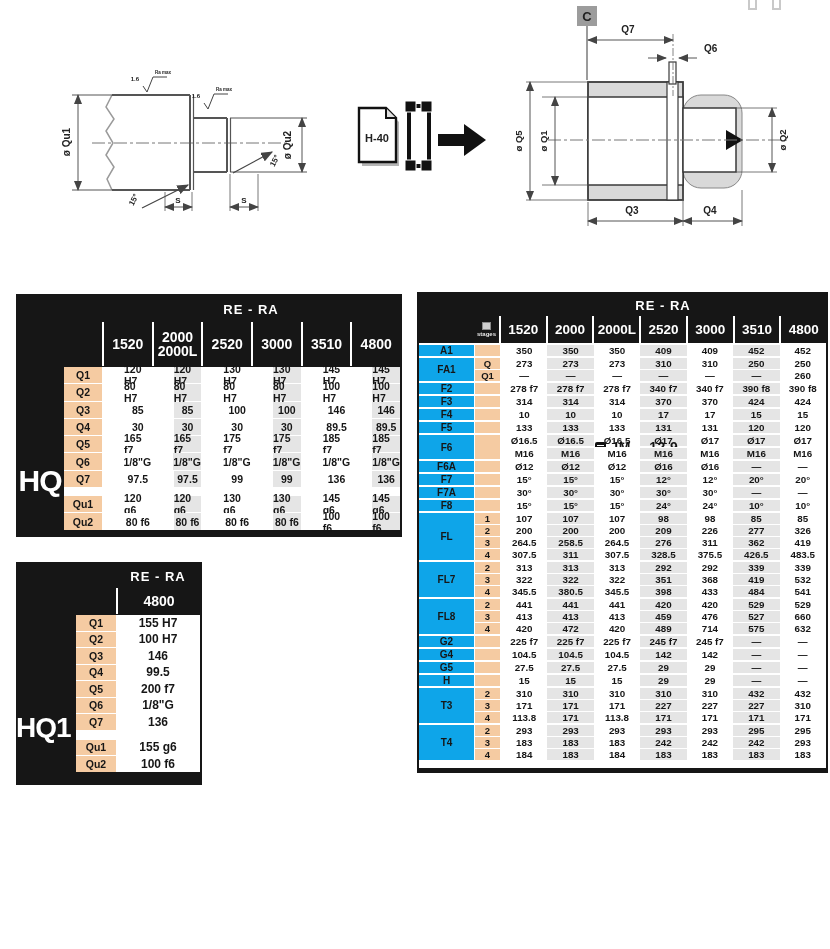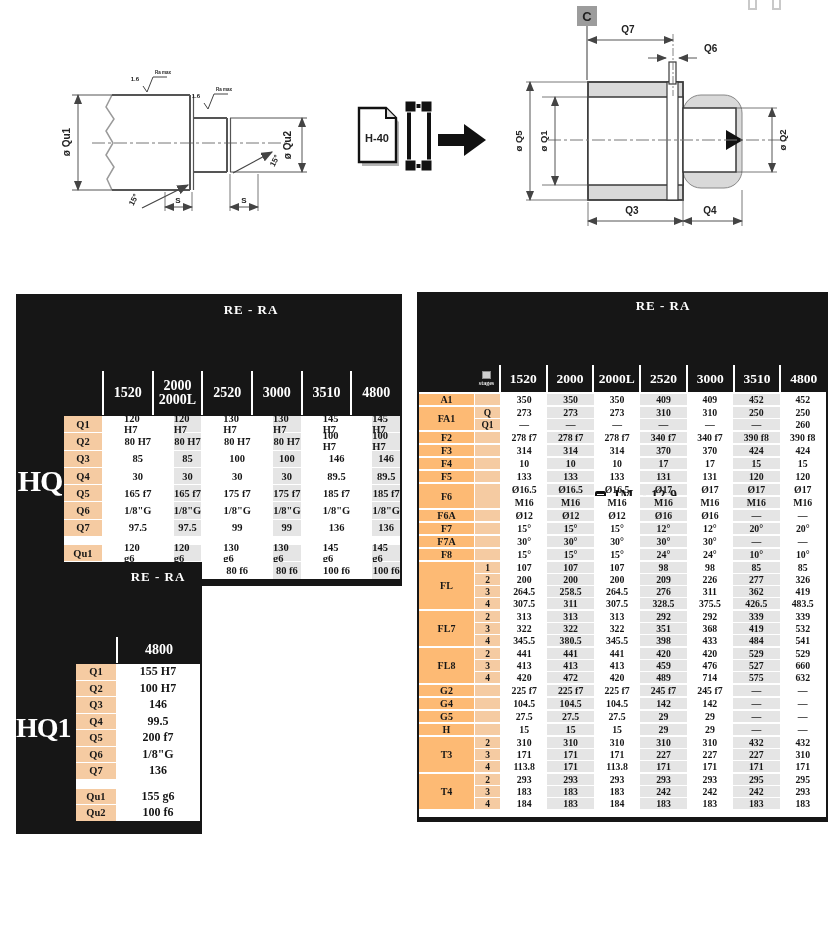--- a/index.html
+++ b/index.html
@@ -1,23 +1,23 @@
 <!DOCTYPE html>
 <html><head>
 <meta charset="utf-8">
 <style>
   html,body{margin:0;padding:0;}
   body{
     width:830px;height:949px;position:relative;background:#fff;
     font-family:"Liberation Sans",sans-serif;color:#161616;overflow:hidden;
   }
   
-  .tbl{position:absolute;background:#161616;box-sizing:border-box;font-family:Liberation Serif, serif;}
+  .tbl{position:absolute;background:#161616;box-sizing:border-box;}
   .t-title{color:#fff;font-weight:bold;font-size:13px;letter-spacing:1px;text-align:center;}
-  .cols-row{display:flex;align-items:stretch;margin-top:48px;}
+  .cols-row{display:flex;align-items:stretch;}
   .cols-wrap{display:flex;flex:0 0 auto;}
   .hcell{flex:1;display:flex;flex-direction:column;align-items:center;justify-content:center;
          color:#fff;font-weight:bold;font-size:14px;line-height:14px;border-left:2px solid #fff;}
   .hcell span{display:block;}
   .t-body{background:#fff;}
   .t-row{display:flex;margin-top:1px;}
   .lab-cell{background:#f5cba2;font-weight:bold;display:flex;align-items:center;justify-content:center;}
   .d-cell{background:#fff;font-weight:bold;display:flex;align-items:center;justify-content:center;}
   .d-cell.band{background:#e5e5e5;}
   .gap-row{background:#fff;}
@@ -55,21 +55,21 @@
   .main .cols-row{height:27px;}
   .main .m-label-spacer{width:55px;}
   .stages-head{width:25px;display:flex;flex-direction:column;align-items:center;justify-content:center;color:#e8e8e8;}
   .stages-head .stages-word{font-size:6px;font-weight:bold;}
   .stages-icon{width:9px;height:8px;background:#cfcfcf;border:1px solid #8a8a8a;box-sizing:border-box;margin-bottom:1px;}
   .main .cols-wrap{flex:1;}
   .main .hcell{font-size:13.5px;}
   .m-body{background:#fff;padding-top:2px;}
   .m-group{display:flex;margin-top:2px;}
   .m-group:first-child{margin-top:0;}
-  .m-glabel{width:55px;background:#fdba74;font-weight:bold;font-size:10px;
+  .m-glabel{width:55px;background:#0ea5e9;font-weight:bold;font-size:10px;
             display:flex;align-items:center;justify-content:center;}
   .m-gstages{width:25px;display:flex;flex-direction:column;margin-left:1px;}
   .m-stage{flex:1;background:#f5cba2;font-weight:bold;font-size:9.5px;
            display:flex;align-items:center;justify-content:center;}
   .m-grows{flex:1;display:flex;flex-direction:column;margin-left:1px;}
   .m-row{flex:1;display:flex;position:relative;height:15.7px;}
   .gapline{border-top:1px solid #fff;}
   .m-cell{flex:1;background:#fff;font-weight:bold;font-size:9.8px;
           display:flex;align-items:center;justify-content:center;white-space:nowrap;}
   .m-cell.band{background:#e5e5e5;}

